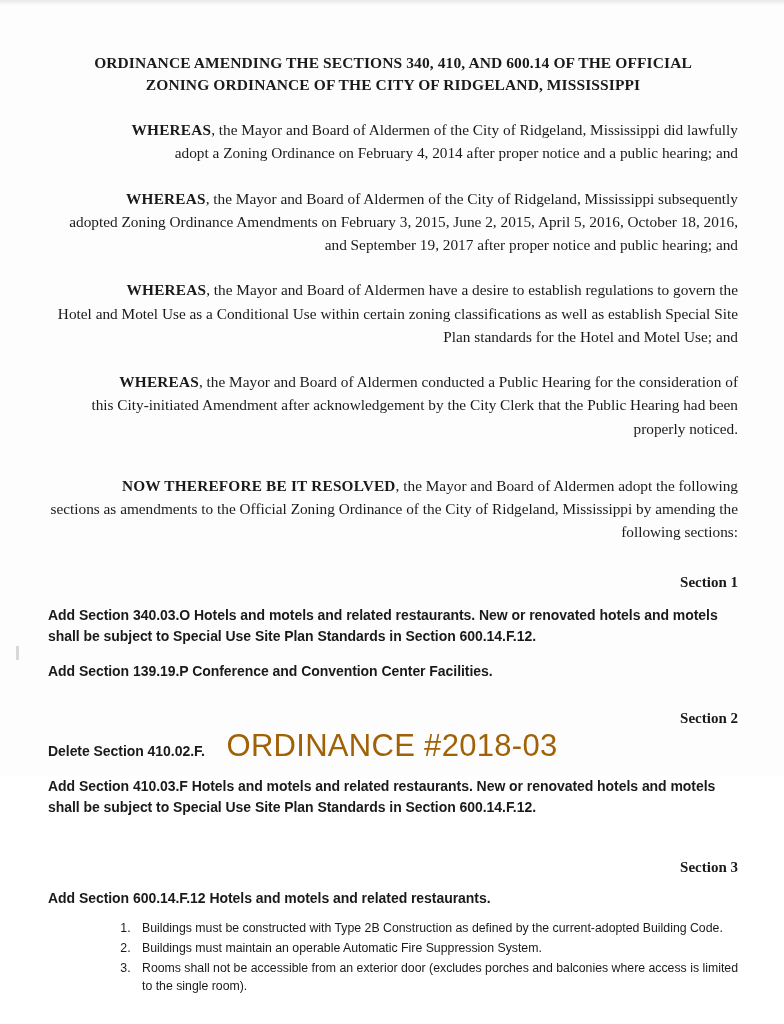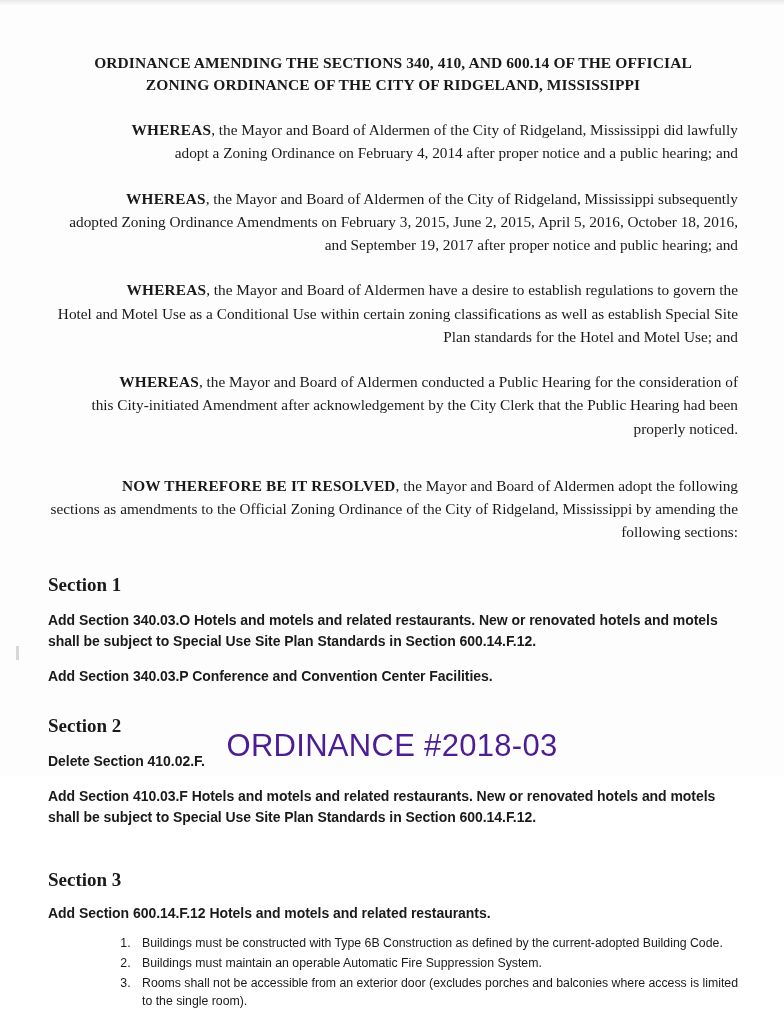--- a/index.html
+++ b/index.html
@@ -53,23 +53,23 @@
     text-indent: 48px;
   }
   .para .lead {
     font-weight: bold;
     letter-spacing: .2px;
   }
   .para.resolved {
     margin-top: 34px;
   }
   .section-head {
-    text-align: left;
+    text-align: right;
     font-weight: bold;
-    font-size: 19px;
+    font-size: 15px;
     margin-top: 30px;
   }
   .section-head.s2 { margin-top: 28px; }
   .section-head.s3 { margin-top: 41px; }
   .body-sans {
     font-family: "Liberation Sans", sans-serif;
     font-weight: bold;
     font-size: 14px;
     line-height: 1.5;
     margin-top: 14px;
@@ -90,21 +90,21 @@
   }
   .footer-stamp {
     position: absolute;
     left: 0;
     right: 0;
     bottom: 12px;
     text-align: center;
     font-family: "Liberation Sans", sans-serif;
     font-size: 31px;
     letter-spacing: .3px;
-    color: #4c1d95;
+    color: #a16207;
   }
 </style>
 </head>
 <body>
 
 <div class="page">
   <div class="scan-edge-top"></div>
   <div class="scan-mark"></div>
 
   <div class="doc-title">ORDINANCE AMENDING THE SECTIONS 340, 410, AND 600.14 OF THE OFFICIAL ZONING ORDINANCE OF THE CITY OF RIDGELAND, MISSISSIPPI</div>
@@ -114,28 +114,28 @@
   <p class="para"><span class="lead">WHEREAS</span><span>, the Mayor and Board of Aldermen of the City of Ridgeland, Mississippi  subsequently adopted Zoning Ordinance Amendments on February 3, 2015, June 2, 2015, April 5, 2016, October 18, 2016, and September 19, 2017 after proper notice and public hearing; and</span></p>
 
   <p class="para"><span class="lead">WHEREAS</span><span>, the Mayor and Board of Aldermen have a desire to establish regulations to govern the Hotel and Motel Use as a Conditional Use within certain zoning classifications as well as establish Special Site Plan standards for the Hotel and Motel Use; and</span></p>
 
   <p class="para"><span class="lead">WHEREAS</span><span>, the Mayor and Board of Aldermen conducted a Public Hearing for the consideration of this City-initiated Amendment after acknowledgement by the City Clerk that the Public Hearing had been properly noticed.</span></p>
 
   <p class="para resolved"><span class="lead">NOW THEREFORE BE IT RESOLVED</span><span>, the Mayor and Board of Aldermen adopt the following sections as amendments to the Official Zoning Ordinance of the City of Ridgeland, Mississippi by amending the following sections:</span></p>
 
   <div class="section-head">Section 1</div>
   <div class="body-sans">Add Section 340.03.O Hotels and motels and related restaurants.  New or renovated hotels and motels shall be subject to Special Use Site Plan Standards in Section 600.14.F.12.</div>
-  <div class="body-sans">Add Section 340.03.P Conference and Convention Center Facilities.</div>
+  <div class="body-sans">Add Section 139.19.P Conference and Convention Center Facilities.</div>
 
   <div class="section-head s2">Section 2</div>
   <div class="body-sans">Delete Section 410.02.F.</div>
   <div class="body-sans">Add Section 410.03.F Hotels and motels and related restaurants. New or renovated hotels and motels shall be subject to Special Use Site Plan Standards in Section 600.14.F.12.</div>
 
   <div class="section-head s3">Section 3</div>
   <div class="body-sans tight">Add Section 600.14.F.12 Hotels and motels and related restaurants.</div>
   <ol class="numbered">
-    <li>Buildings must be constructed with Type 6B Construction as defined by the current-adopted Building Code.</li>
+    <li>Buildings must be constructed with Type 2B Construction as defined by the current-adopted Building Code.</li>
     <li>Buildings must maintain an operable Automatic Fire Suppression System.</li>
     <li>Rooms shall not be accessible from an exterior door (excludes porches and balconies where access is limited to the single room).</li>
   </ol>
 
   <div class="footer-stamp">ORDINANCE #2018-03</div>
 </div>
 
 </body></html>

